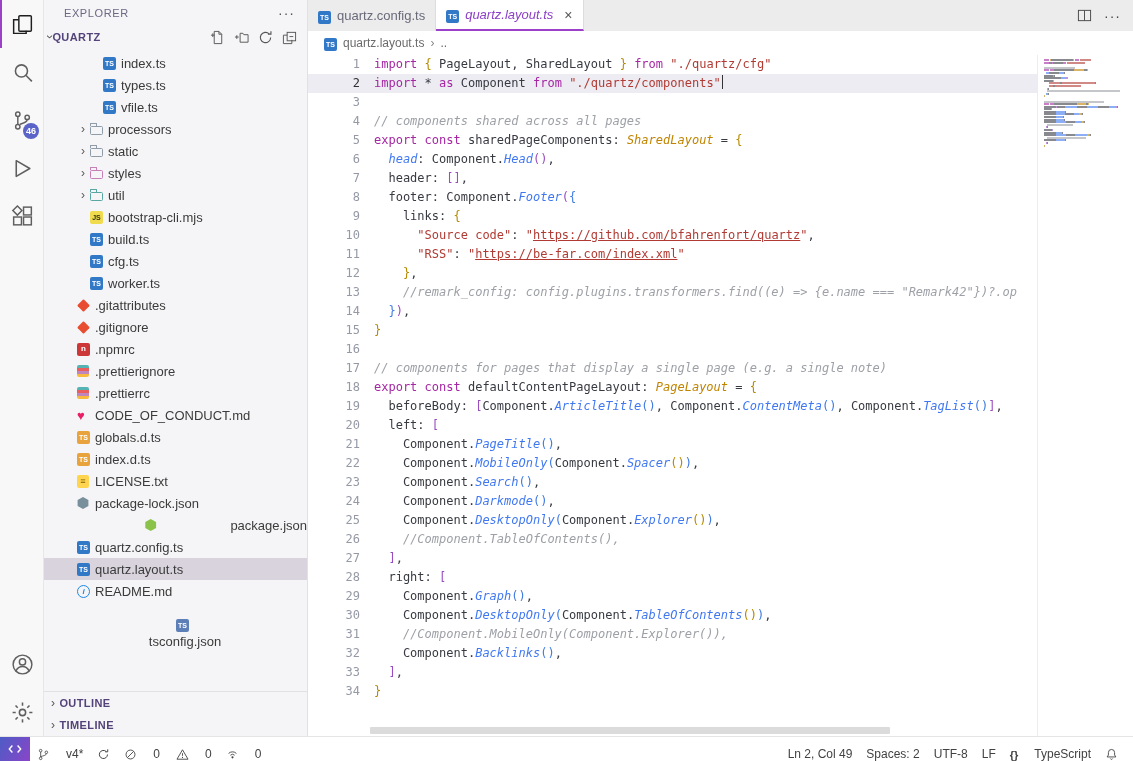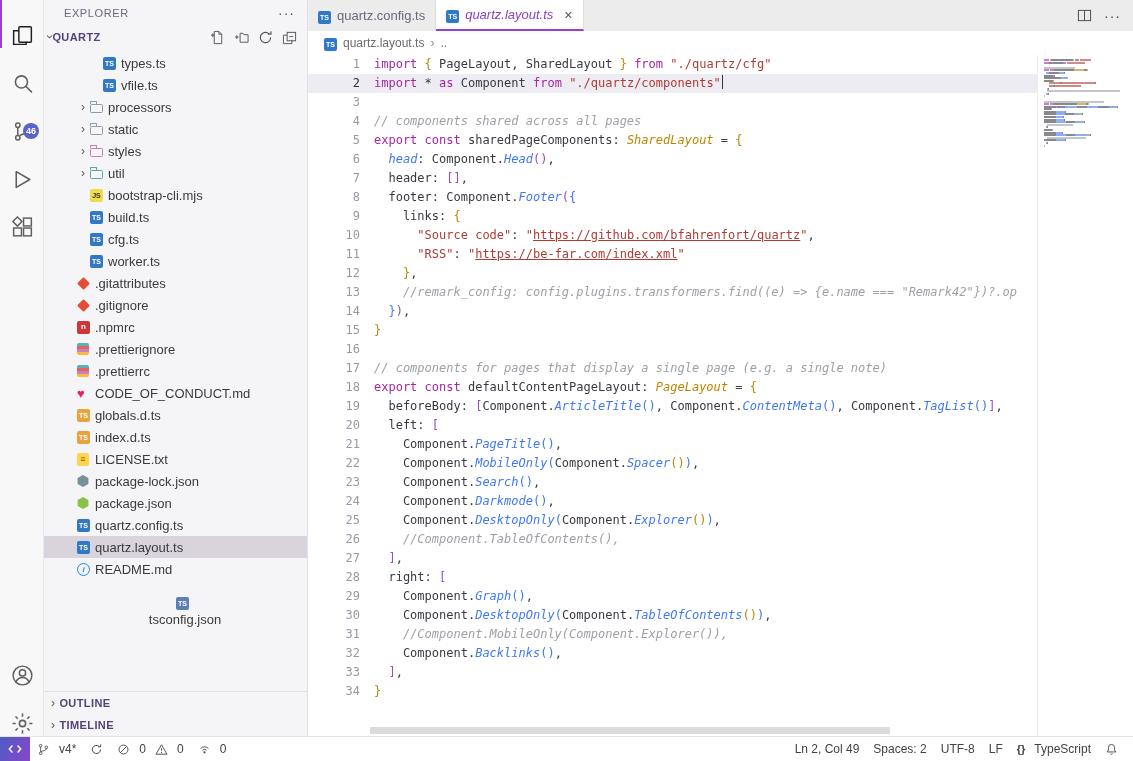--- a/index.html
+++ b/index.html
@@ -7,21 +7,21 @@
   .app svg{display:block}
 
   
   .menubar{flex:0 0 30px;display:flex;align-items:center;background:#f6f6f6;border-bottom:1px solid #e7e7e7;padding-left:8px;box-sizing:border-box}
   .menu-item{padding:0 9px;line-height:29px;color:#2d2d2d;cursor:default}
 
   .main{flex:1;display:flex;min-height:0}
 
   
   .activitybar{flex:0 0 44px;background:#f8f8f8;border-right:1px solid #e7e7e7;display:flex;flex-direction:column;justify-content:space-between;box-sizing:border-box}
-  .ab-item{height:48px;display:flex;align-items:flex-end;justify-content:center;color:#5f5f5f;position:relative;border-left:2px solid transparent;box-sizing:border-box;cursor:pointer}
+  .ab-item{height:48px;display:flex;align-items:center;justify-content:center;color:#5f5f5f;position:relative;border-left:2px solid transparent;box-sizing:border-box;cursor:pointer}
   .ab-item.active{color:#1f1f1f;border-left-color:#9C3FC9}
   .ab-badge{position:absolute;right:4px;bottom:5px;background:#5A63C8;color:#fff;font-size:9px;min-width:16px;height:16px;border-radius:9px;display:flex;align-items:center;justify-content:center;font-weight:bold}
 
   
   .sidebar{flex:0 0 264px;background:#f5f4f6;border-right:1px solid #e2e0e5;display:flex;flex-direction:column;box-sizing:border-box;min-height:0}
   .sb-header{flex:0 0 26px;display:flex;align-items:center;justify-content:space-between;padding:0 12px 0 20px;font-size:11px;letter-spacing:.6px;color:#6c6783}
   .sb-more{font-size:14px;color:#555;letter-spacing:1px;cursor:pointer}
   .sb-section{flex:0 0 22px;display:flex;align-items:center;font-size:11px;font-weight:bold;color:#53437a;letter-spacing:.4px;padding:0 10px 0 4px}
   .chev{display:inline-block;font-size:12px;color:#555;font-weight:normal}
   .chev.down{transform:rotate(90deg)}
@@ -94,21 +94,21 @@
   .mm-line{height:2.6px;white-space:nowrap;overflow:hidden}
   .mm-line span{display:inline-block;height:2px;vertical-align:top;opacity:.6}
 
   .hscrollbar{position:absolute;left:62px;bottom:2px;width:520px;height:7px;background:#bdbdbd;opacity:.55;border-radius:1px;cursor:pointer}
 
   
   .statusbar{flex:0 0 24px;background:#fff;border-top:1px solid #e5e5e5;display:flex;align-items:center;justify-content:space-between;font-size:12px;color:#424242}
   .sbar-left,.sbar-right{display:flex;align-items:center;height:100%}
   .sbar-right{padding-right:8px}
   .remote{width:30px;height:100%;background:linear-gradient(120deg,#4d5cc5,#8a45c9);display:flex;align-items:center;justify-content:center;cursor:pointer}
-  .sb-item{display:flex;align-items:center;gap:9px;padding:0 7px;height:100%;cursor:pointer}
+  .sb-item{display:flex;align-items:flex-end;gap:16px;padding:0 7px;height:100%;cursor:pointer}
   .sb-item .lbl{white-space:nowrap}
   .braces{font-weight:bold;font-size:11px}
 </style>
 </head>
 <body>
 
 <div class="app">
 
 
   <div class="main">
@@ -217,20 +217,27 @@
               </svg>
             </span>
           </span>
       </div>
       <div class="tree">
           <div class="tree-row" style="padding-left: 45px;">
             <span class="twistie"></span>
             <span class="fic-wrap">
               <span class="fic fic-ts">TS</span>
             </span>
+            <span class="tree-label">index.ts</span>
+          </div>
+          <div class="tree-row" style="padding-left: 45px;">
+            <span class="twistie"></span>
+            <span class="fic-wrap">
+              <span class="fic fic-ts">TS</span>
+            </span>
             <span class="tree-label">types.ts</span>
           </div>
           <div class="tree-row" style="padding-left: 45px;">
             <span class="twistie"></span>
             <span class="fic-wrap">
               <span class="fic fic-ts">TS</span>
             </span>
             <span class="tree-label">vfile.ts</span>
           </div>
           <div class="tree-row" style="padding-left: 32px;">
@@ -352,21 +359,21 @@
             </span>
             <span class="tree-label">LICENSE.txt</span>
           </div>
           <div class="tree-row" style="padding-left: 19px;">
             <span class="twistie"></span>
             <span class="fic-wrap">
               <span class="fic-node lock"></span>
             </span>
             <span class="tree-label">package-lock.json</span>
           </div>
-          <div class="tree-row" style="padding-left: 19px;">
+          <div class="tree-row" style="padding-left: 19px; justify-content: space-between;">
             <span class="twistie"></span>
             <span class="fic-wrap">
               <span class="fic-node"></span>
             </span>
             <span class="tree-label">package.json</span>
           </div>
           <div class="tree-row" style="padding-left: 19px;">
             <span class="twistie"></span>
             <span class="fic-wrap">
               <span class="fic fic-ts">TS</span>

